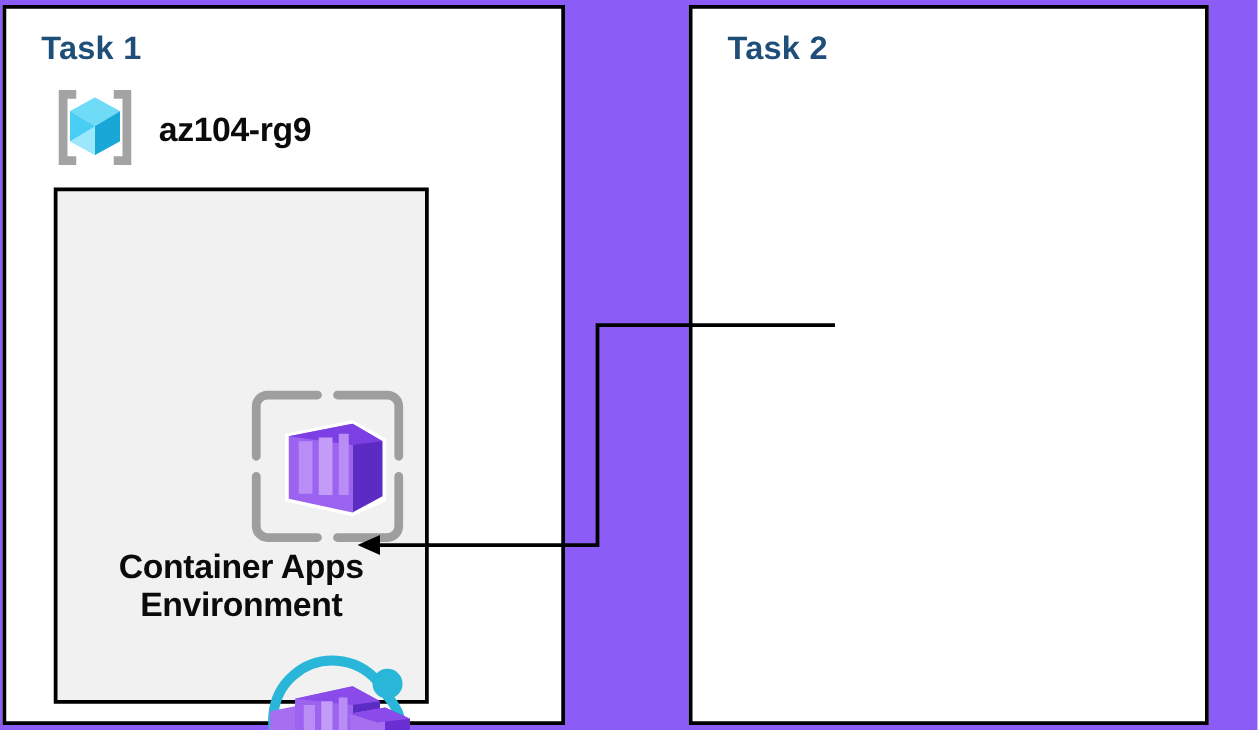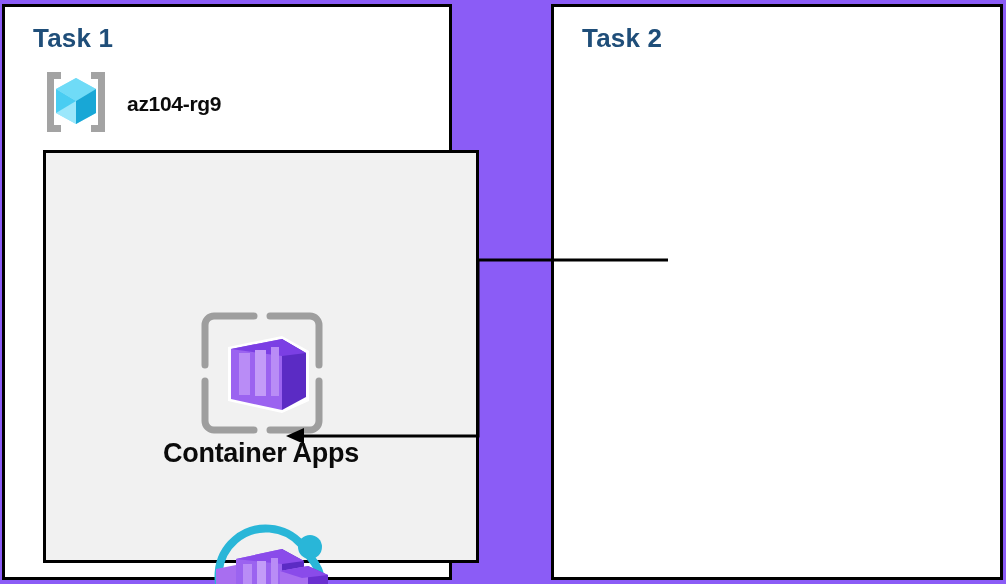--- a/index.html
+++ b/index.html
@@ -19,53 +19,53 @@
   }
 
   
   .task-panel {
     position: absolute;
     background: #ffffff;
     border: 3px solid #000000;
     box-sizing: border-box;
   }
   #task1-panel { left: 2px;   top: 4px; width: 450px; height: 576px; }
-  #task2-panel { left: 551px; top: 4px; width: 452px; height: 576px; }
+  #task2-panel { left: 551px; top: 4px; width: 416px; height: 576px; }
 
   .task-title {
     position: absolute;
     top: 16px;
     left: 28px;
     font-size: 26px;
     font-weight: bold;
     color: #1F4E79;
     letter-spacing: 0.2px;
     white-space: nowrap;
   }
 
   
   .inner-box {
     position: absolute;
     background: #F1F1F1;
     border: 3px solid #000000;
     box-sizing: border-box;
   }
-  #task1-inner { left: 38px;  top: 143px; width: 436px; height: 413px; }
+  #task1-inner { left: 38px;  top: 143px; width: 300px; height: 413px; }
 
   
   #rg-row {
     position: absolute;
     left: 34px;
     top: 58px;
     display: flex;
     align-items: center;
     gap: 14px;
   }
   #rg-label {
-    font-size: 21px;
+    font-size: 27px;
     font-weight: bold;
     color: #0b0b0b;
     white-space: nowrap;
     letter-spacing: -0.3px;
   }
 
   
   .caption {
     position: absolute;
     width: 100%;
@@ -129,20 +129,21 @@
           <path d="M84 30 L108 44 L108 88 L84 101 Z" fill="#5B2BC4"></path>
           <path d="M33 40 L84 30 L108 44 L84 47 Z" fill="#7B3FE4"></path>
           <rect x="41" y="44" width="11" height="42" fill="#B98CF6"></rect>
           <rect x="57" y="41" width="11" height="46" fill="#C39CF8"></rect>
           <rect x="73" y="38" width="8" height="49" fill="#B98CF6"></rect>
         </svg>
       </span>
 
       <div id="cae-caption" class="caption">
         <div>Container Apps</div>
+        <div>Environment</div>
       </div>
 
       <span id="ca-icon" class="icon-abs">
         <svg width="128" height="112" viewBox="0 0 128 112">
 
           <path d="M24 84 A42 42 0 0 1 96 22" fill="none" stroke="#29B6D8" stroke-width="8" stroke-linecap="round"></path>
           <path d="M104 34 A42 42 0 0 1 36 96" fill="none" stroke="#29B6D8" stroke-width="8" stroke-linecap="round"></path>
           <circle cx="104" cy="24" r="12" fill="#29B6D8"></circle>
           <circle cx="30" cy="95" r="11" fill="#29B6D8"></circle>
 

